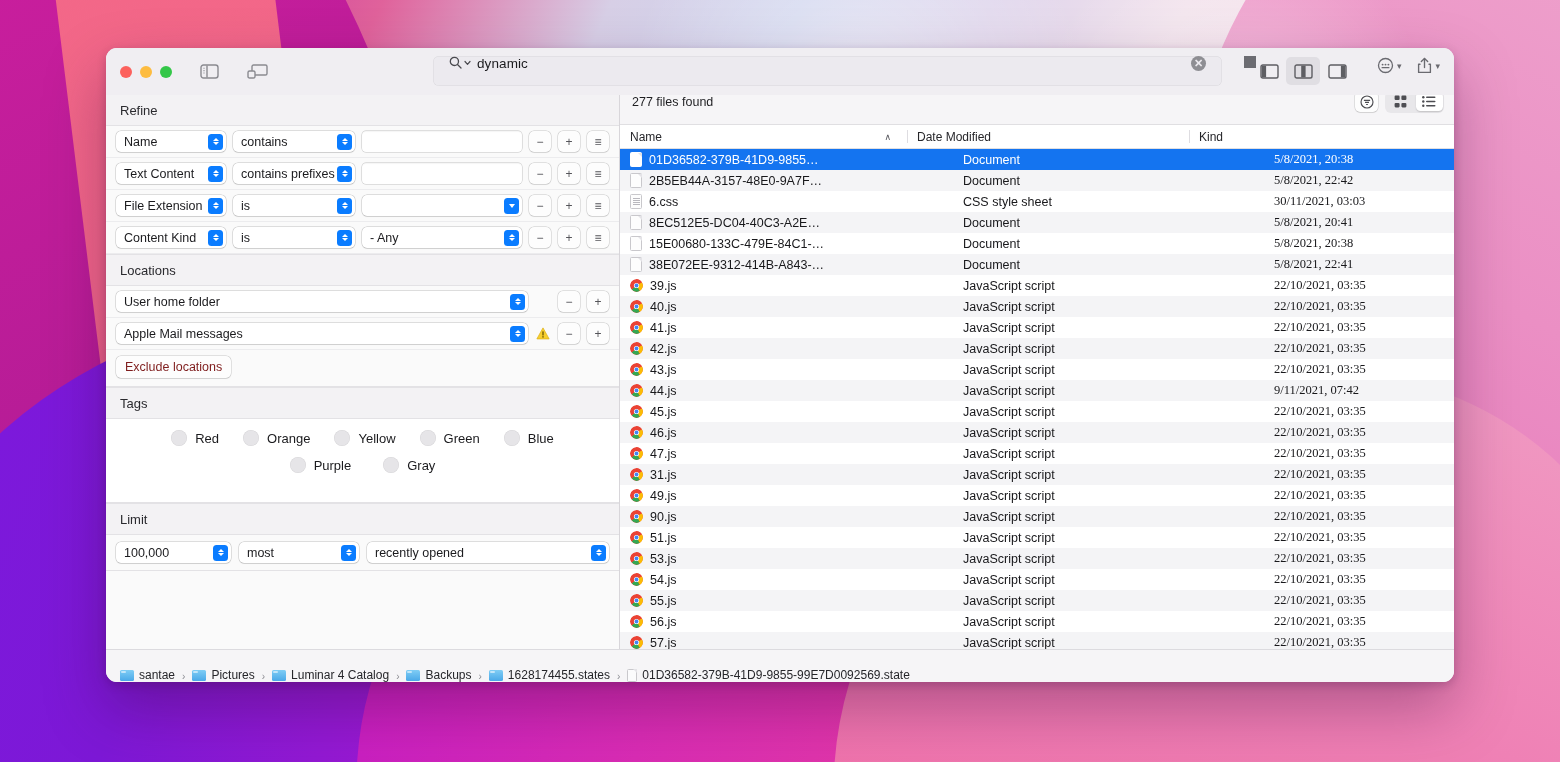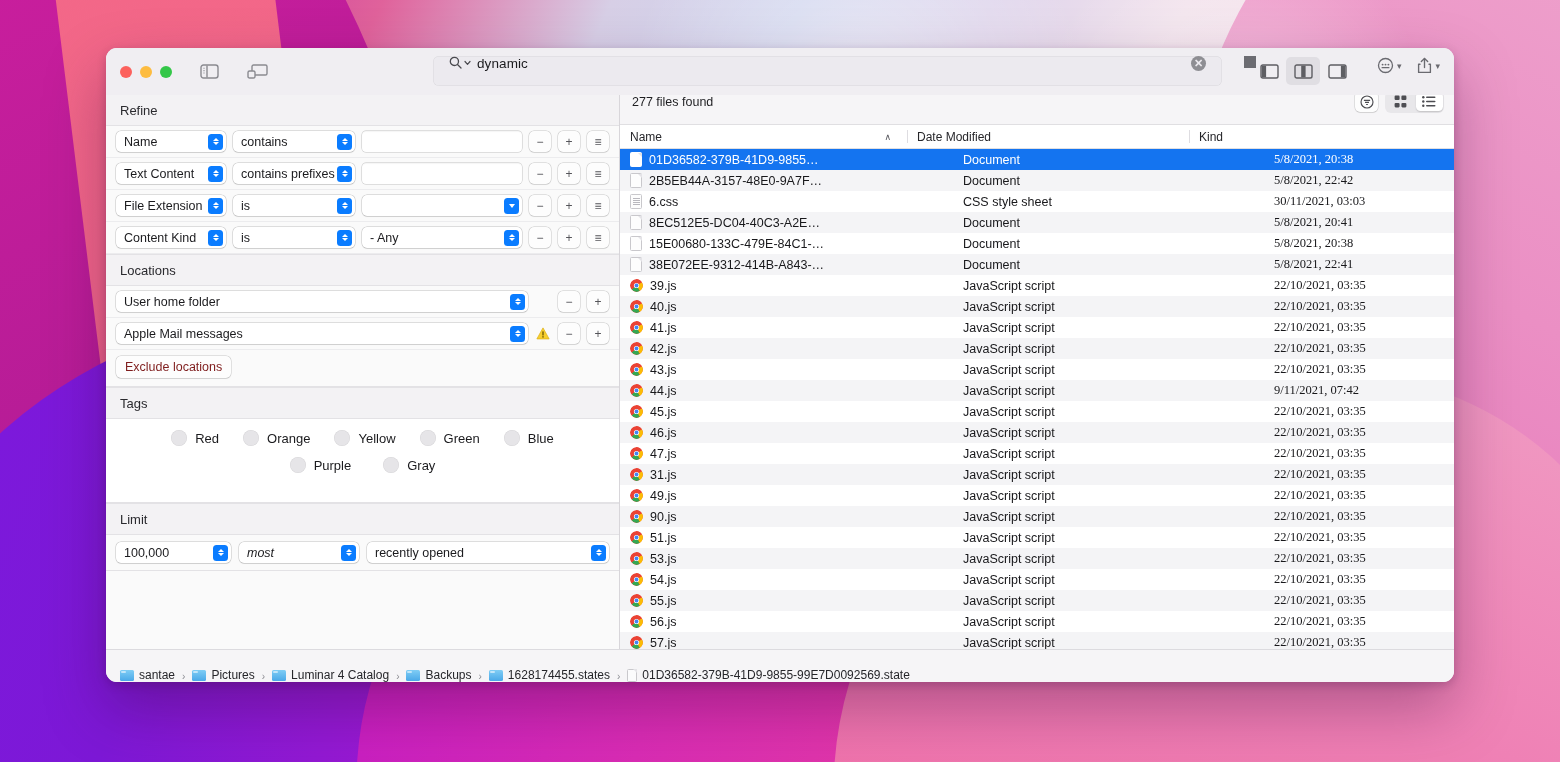--- a/index.html
+++ b/index.html
@@ -198,21 +198,21 @@
   .tagsbox { background:#fff; padding:11px 0 13px; border-bottom:1px solid #e3e2e5; }
   .tagline { display:flex; justify-content:center; gap:24px; margin-bottom:11px; }
   .tagline:last-child { margin-bottom:16px; gap:32px; }
   .tag { display:flex; align-items:center; gap:8px; font-size:13px; color:#1b1b1e; }
   .tagdot { width:16px; height:16px; border-radius:50%; background:#e6e5e8;
     box-shadow: inset 0 0 0 .5px rgba(0,0,0,.07); }
 
   .limitrow { display:flex; align-items:center; gap:8px; padding:7px 10px; background:#fafafa;
     border-bottom:1px solid #e3e2e5; }
   .lim1 { width:115px; flex:0 0 115px; }
-  .lim2 { width:120px; flex:0 0 120px;font-style:italic; }
+  .lim2 { width:120px; flex:0 0 120px; }
   .lim3 { flex:1; }
   .leftfill { background:#fafafa; flex:1; }
 
   
   .right { flex:1; display:flex; flex-direction:column; min-width:0; background:#fff; }
   .rhead {
     height:30px; flex:0 0 30px; background:#f6f5f7;
     display:flex; align-items:center; padding:0 10px 16px 12px;
     border-bottom:1px solid #e0dfe2;
   }

